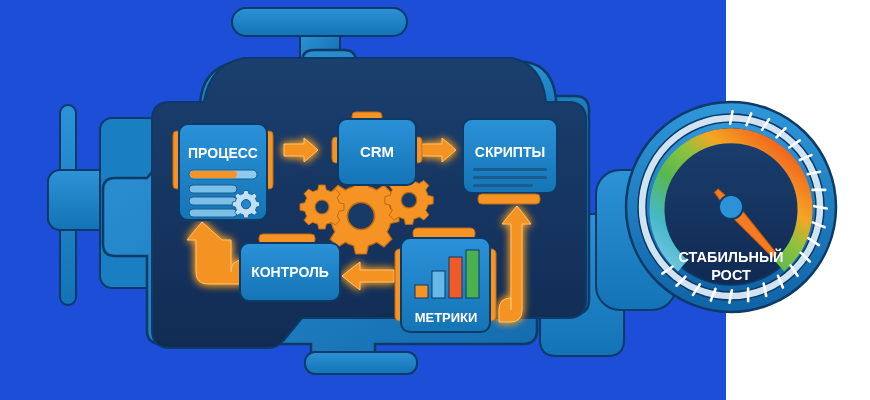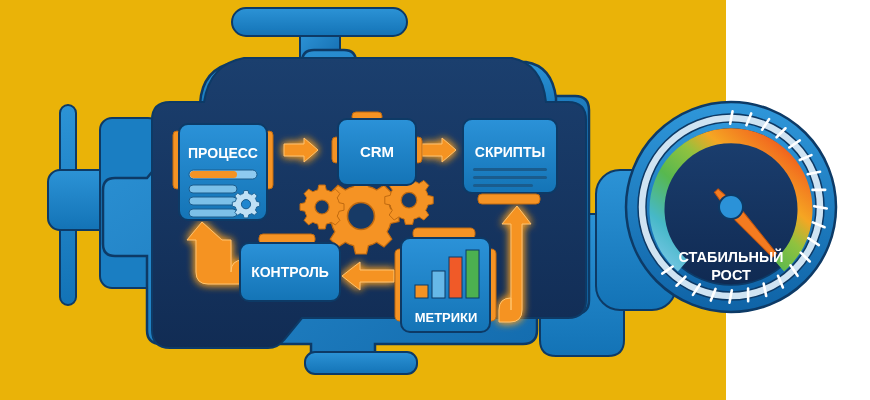--- a/index.html
+++ b/index.html
@@ -9,21 +9,21 @@
     background: #ffffff;
     width: 870px;
     height: 400px;
     overflow: hidden;
     font-family: "Liberation Sans", sans-serif;
   }
   #stage {
     position: relative;
     width: 726px;
     height: 400px;
-    background: #eab308;
+    background: #1d4ed8;
   }
   #stage svg {
     display: block;
     width: 870px;
     height: 400px;
   }
   .lbl {
     font-family: "Liberation Sans", sans-serif;
     font-weight: bold;
     fill: #ffffff;

